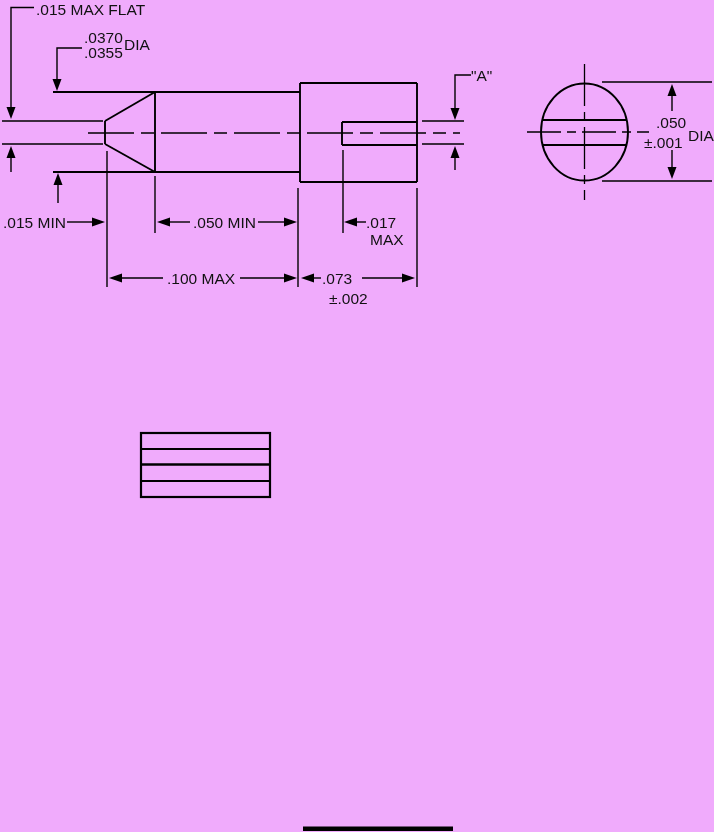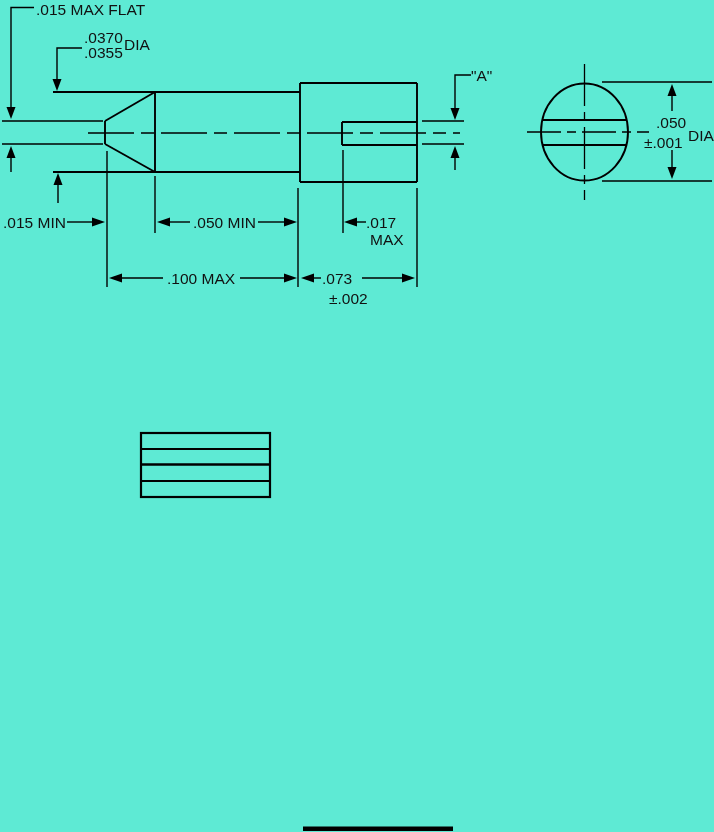--- a/index.html
+++ b/index.html
@@ -4,21 +4,21 @@
 <style>
   html, body {
     margin: 0;
     padding: 0;
     background: #ffffff;
   }
   .canvas {
     position: relative;
     width: 714px;
     height: 832px;
-    background: #5eead4;
+    background: #f0abfc;
     overflow: hidden;
   }
   svg text {
     font-family: "Liberation Sans", "DejaVu Sans", sans-serif;
     font-size: 15.5px;
     fill: #111111;
   }
   .geom {
     stroke: #000000;
     stroke-width: 1.9;

